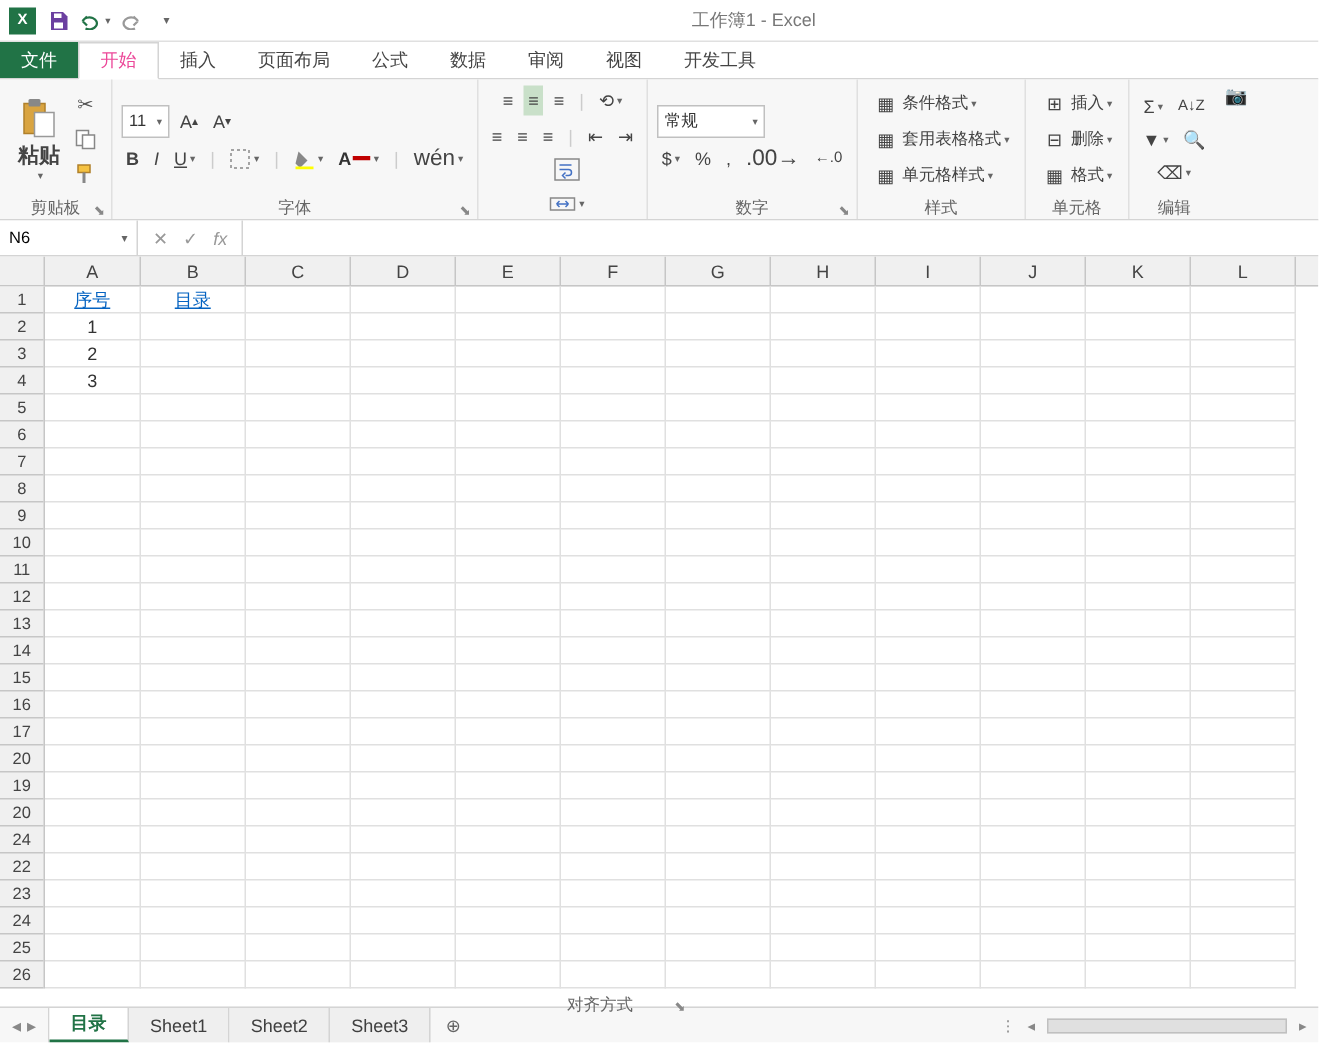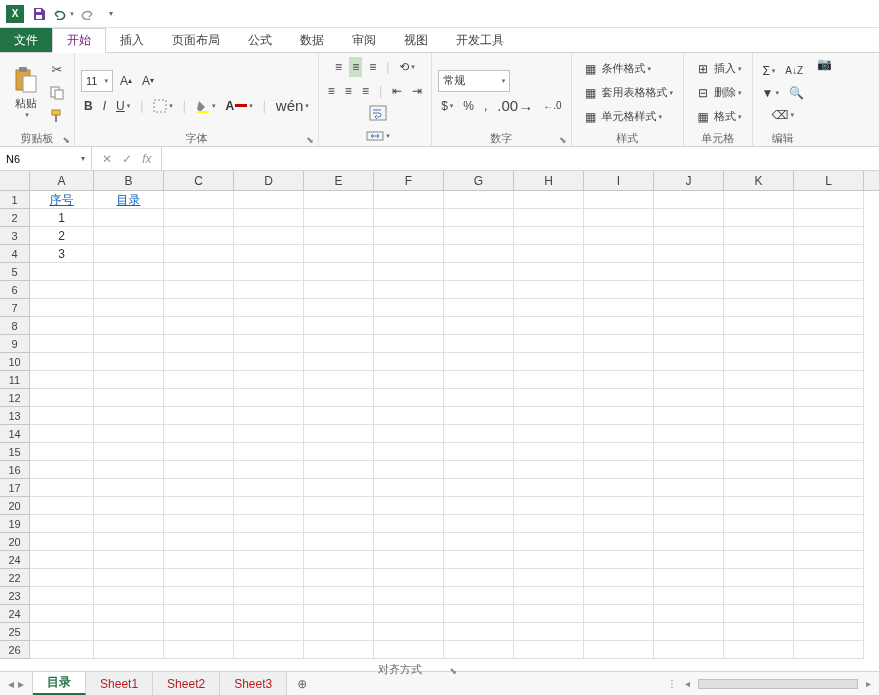--- a/index.html
+++ b/index.html
@@ -9,32 +9,32 @@
 .titlebar { height: 28px; background: #fff; display: flex; align-items: center; border-bottom: 1px solid #e0e0e0; }
 .qat { display: flex; align-items: center; gap: 2px; padding: 0 4px; }
 .qat-icon { width: 22px; height: 22px; display: flex; align-items: center; justify-content: center; color: #555; }
 .qat .excel-icon { background: #217346; color: #fff; font-size: 10px; font-weight: bold; width: 18px; height: 18px; display: flex; align-items: center; justify-content: center; }
 .title-text { flex: 1; text-align: center; color: #777; font-size: 12px; }
 
 
 .ribbon-tabs { height: 25px; background: #fff; display: flex; align-items: stretch; border-bottom: 1px solid #d4d4d4; }
 .tab { padding: 0 14px; display: flex; align-items: center; color: #444; cursor: default; font-size: 12px; }
 .tab.file { background: #217346; color: #fff; }
-.tab.active { background: #fff; color: #701a75; border: 1px solid #d4d4d4; border-bottom: 1px solid #fff; margin-bottom: -1px; }
+.tab.active { background: #fff; color: #ec4899; border: 1px solid #d4d4d4; border-bottom: 1px solid #fff; margin-bottom: -1px; }
 
 
 .ribbon { height: 94px; background: #f7f7f7; border-bottom: 1px solid #d4d4d4; display: flex; }
 .group { border-right: 1px solid #e0e0e0; display: flex; flex-direction: column; padding: 2px 6px 0 6px; }
 .group-body { flex: 1; display: flex; align-items: center; }
 .group-label { height: 16px; display: flex; align-items: center; justify-content: center; color: #666; font-size: 11px; position: relative; }
 .group-label .launcher { position: absolute; right: -2px; bottom: 1px; font-size: 9px; color: #888; }
 
 .big-btn { display: flex; flex-direction: column; align-items: center; justify-content: center; width: 40px; height: 66px; }
 .big-btn .ic { width: 28px; height: 28px; display: flex; align-items: center; justify-content: center; font-size: 22px; }
-.big-btn .lbl { font-size: 11px; color: #444; margin-top: 2px; }
+.big-btn .lbl { font-size: 14px; color: #444; margin-top: 2px; font-weight: bold; }
 
 .small-col { display: flex; flex-direction: column; gap: 3px; justify-content: center; }
 .small-btn { width: 22px; height: 20px; display: flex; align-items: center; justify-content: center; color: #555; font-size: 13px; }
 
 .row-btns { display: flex; gap: 4px; align-items: center; }
 .btn { height: 20px; display: flex; align-items: center; justify-content: center; color: #444; font-size: 12px; padding: 0 3px; }
 .dropdown-arrow { font-size: 7px; color: #666; margin-left: 2px; }
 
 .font-select { height: 22px; background: #fff; border: 1px solid #c0c0c0; display: flex; align-items: center; padding: 0 4px; font-size: 11px; color: #333; }
 .font-name { width: 130px; }
@@ -60,21 +60,21 @@
 .row-h { height: 18px; border-bottom: 1px solid #c6c6c6; text-align: center; line-height: 18px; color: #444; font-size: 11px; }
 .cells { position: absolute; top: 20px; left: 30px; right: 0; bottom: 0; }
 .row { display: flex; height: 18px; }
 .cell { border-right: 1px solid #e0e0e0; border-bottom: 1px solid #e0e0e0; padding: 0 4px; line-height: 18px; font-size: 12px; color: #333; overflow: hidden; text-align: center; }
 .cell.link { color: #0563c1; text-decoration: underline; }
 
 
 .sheet-bar { height: 24px; border-top: 1px solid #d4d4d4; display: flex; align-items: stretch; background: #f7f7f7; }
 .sheet-nav { display: flex; align-items: center; gap: 4px; padding: 0 8px; border-right: 1px solid #d4d4d4; color: #888; }
 .sheet-tabs { display: flex; align-items: stretch; }
-.sheet-tab { padding: 0 14px; display: flex; align-items: center; border-right: 1px solid #d4d4d4; color: #b91c1c; font-size: 12px; background: #efefef; }
+.sheet-tab { padding: 0 14px; display: flex; align-items: center; border-right: 1px solid #d4d4d4; color: #404040; font-size: 12px; background: #efefef; }
 .sheet-tab.active { background: #fff; border-bottom: 2px solid #217346; color: #217346; font-weight: bold; }
 .sheet-add { width: 30px; display: flex; align-items: center; justify-content: center; color: #666; }
 .sheet-scroll { margin-left: auto; display: flex; align-items: center; padding: 0 8px; color: #888; font-size: 10px; gap: 8px; }
 
 svg { display: block; }
 </style>
 </head>
 <body>
 
 <div class="titlebar">
@@ -97,20 +97,21 @@
       </div>
     <div class="qat-icon">
         <svg width="16" height="12" viewBox="0 0 16 12">
           <path fill="none" stroke="#999" stroke-width="1.5" d="M13 6 a5 4 0 1 0 -2 5 M13 6 l-3 -3 M13 6 l-3 3"></path>
         </svg>
       </div>
     <div class="qat-icon">
         <span style="font-size:8px;color:#666">▾</span>
       </div>
   </div>
+  <div class="title-text">工作簿1 - Excel</div>
 </div>
 
 <div class="ribbon-tabs">
   <div class="tab file">文件</div>
   <div class="tab active">开始</div>
   <div class="tab">插入</div>
   <div class="tab">页面布局</div>
   <div class="tab">公式</div>
   <div class="tab">数据</div>
   <div class="tab">审阅</div>

